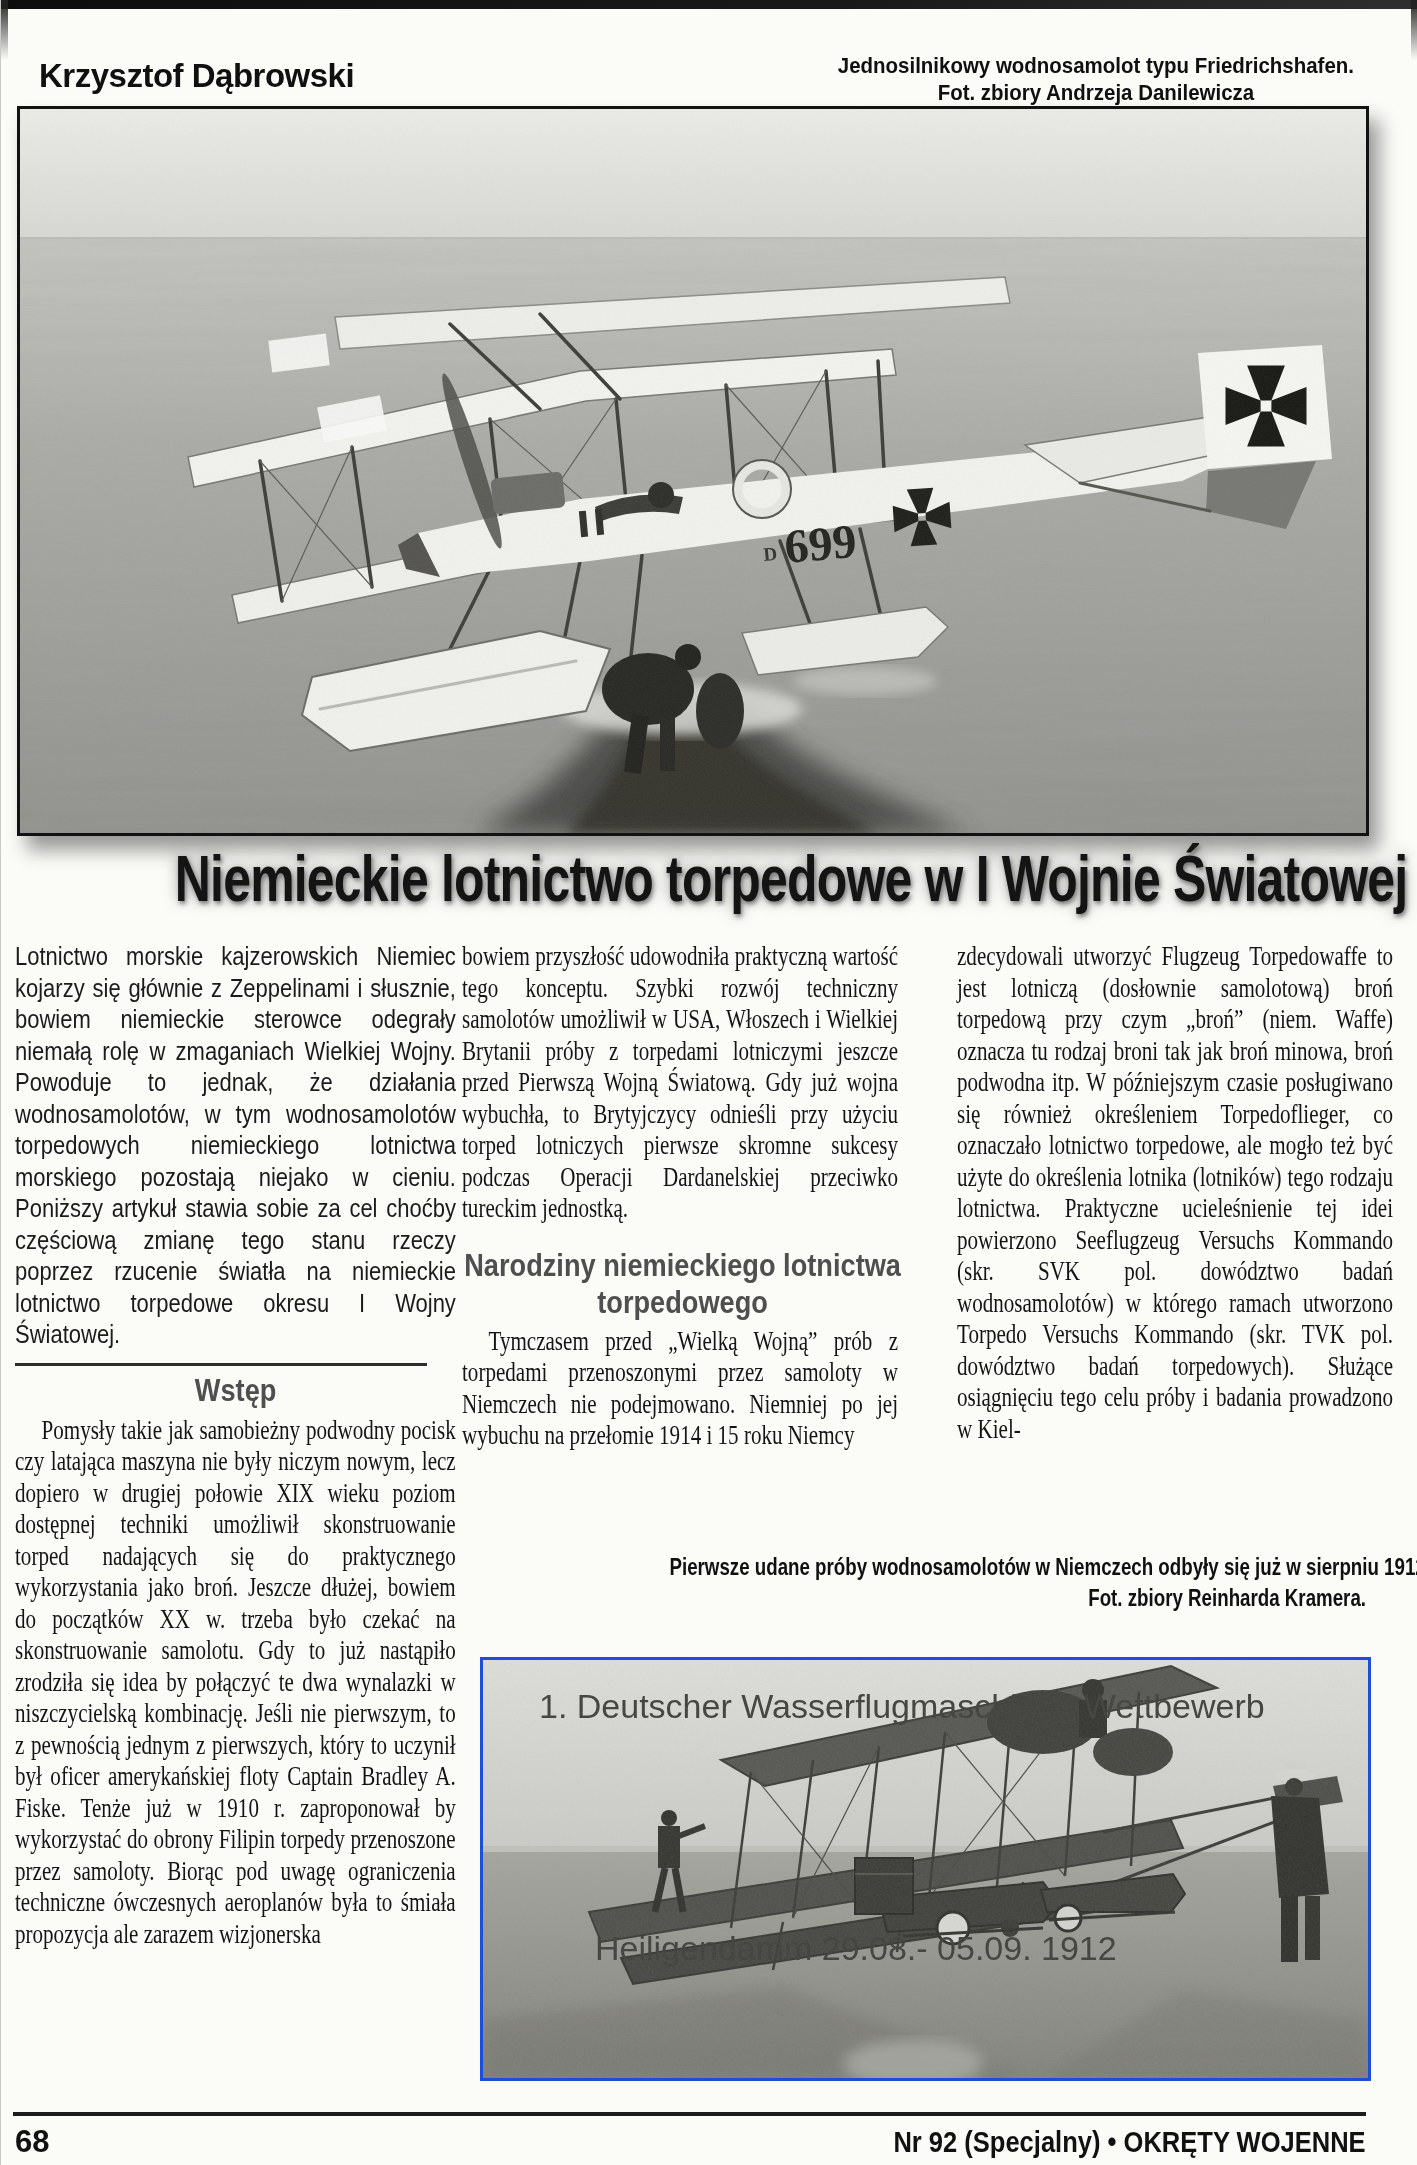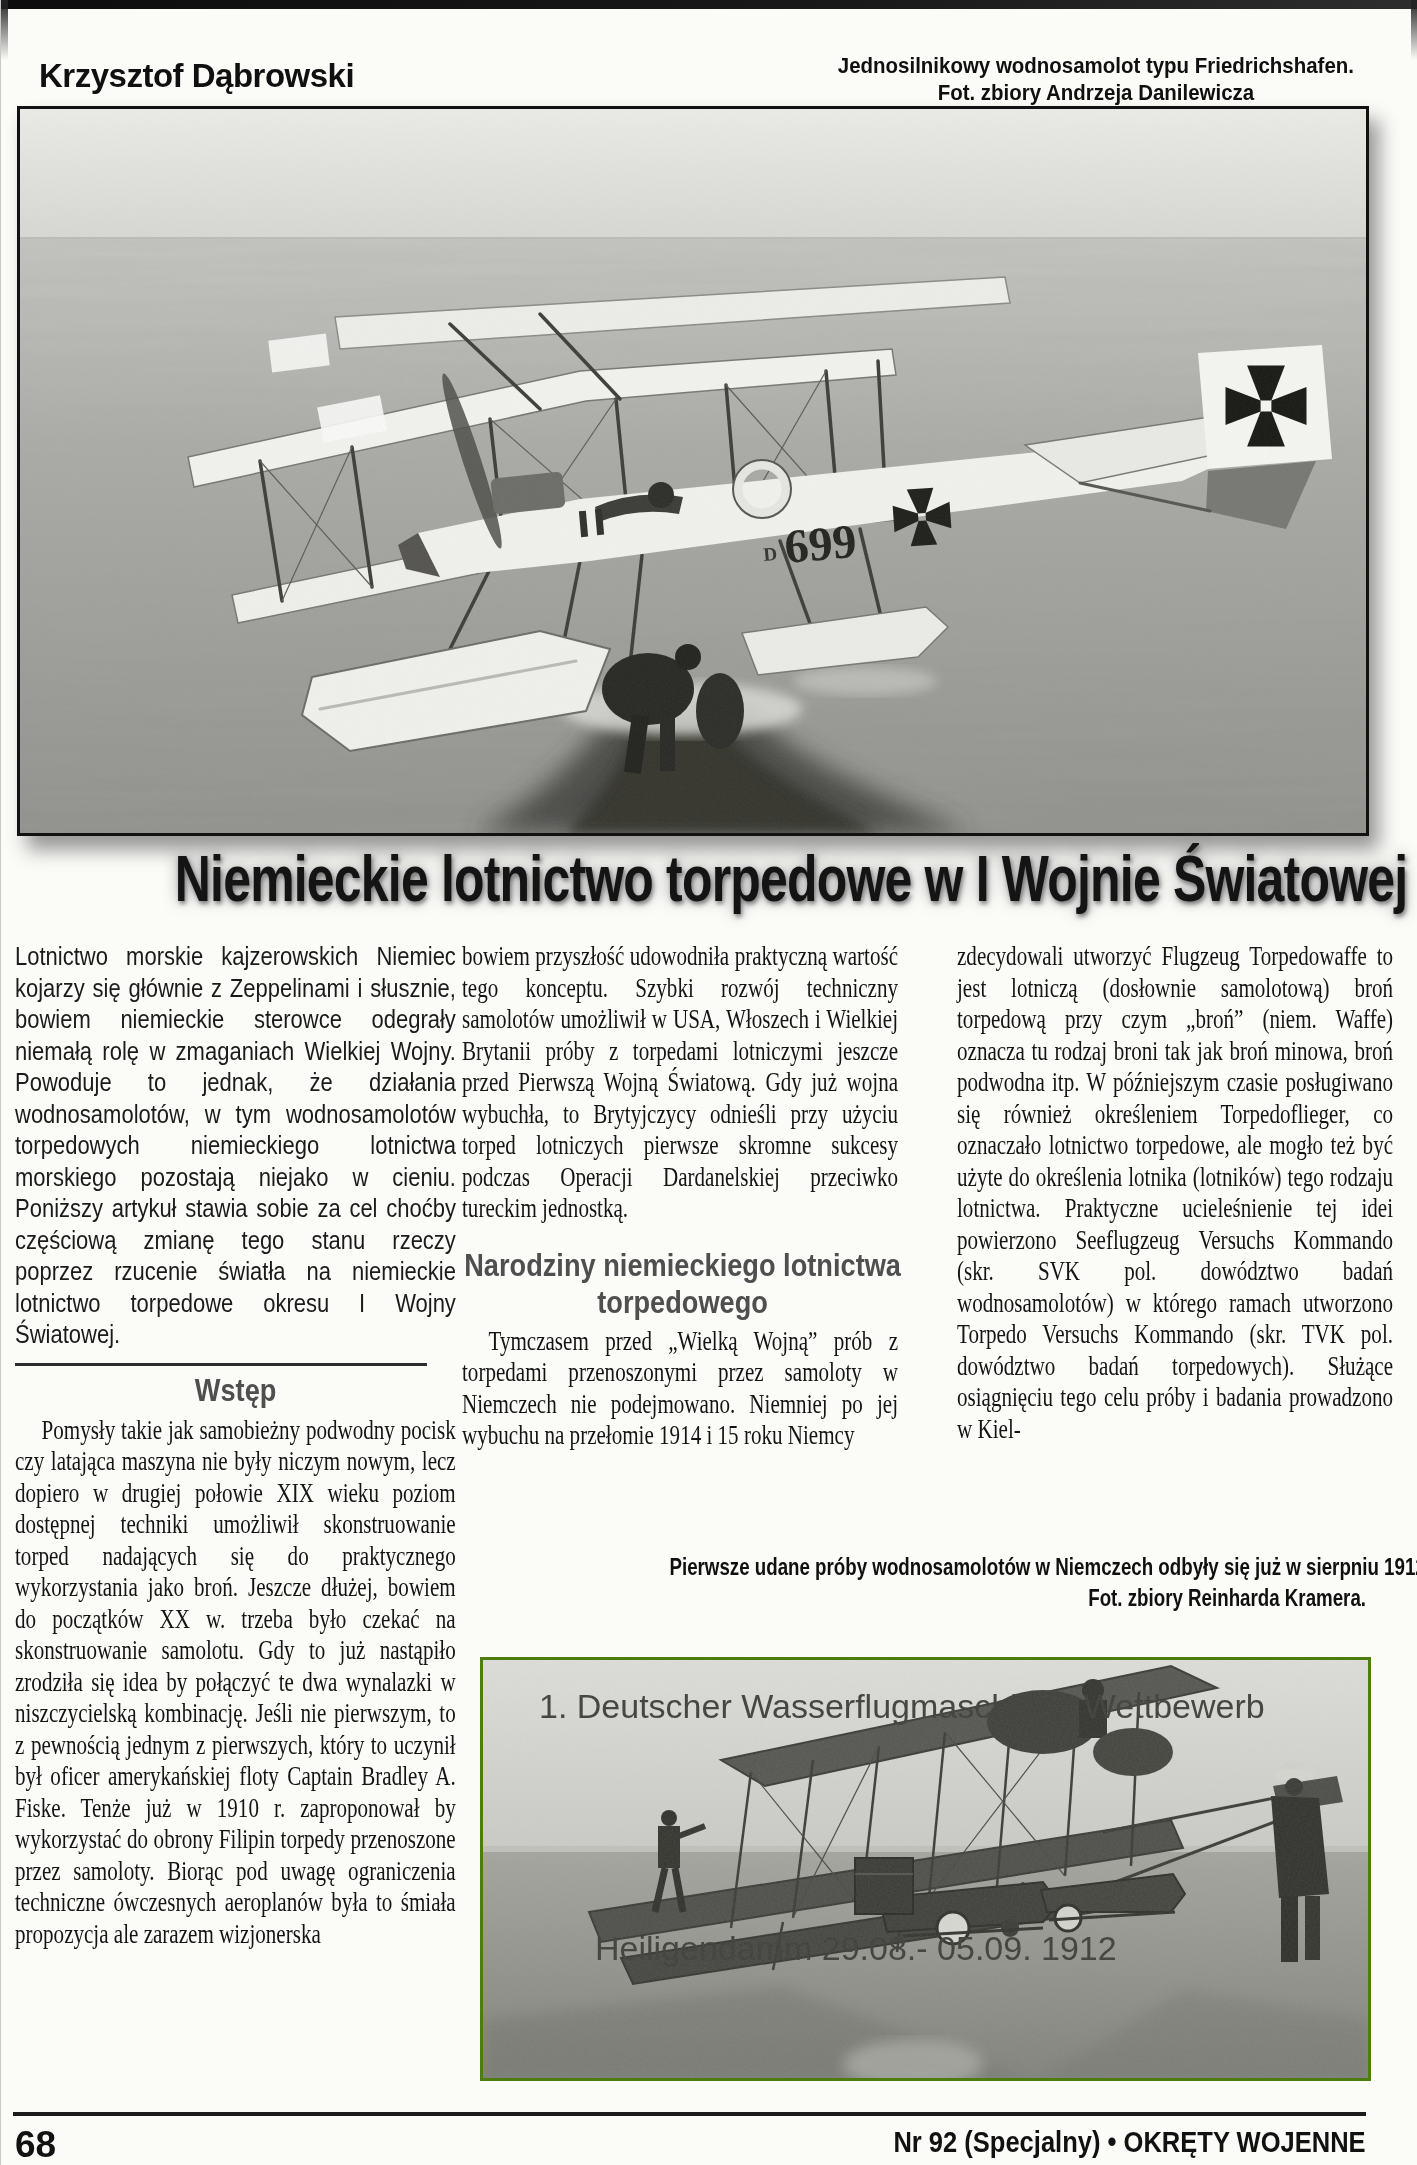--- a/index.html
+++ b/index.html
@@ -51,26 +51,26 @@
     text-align:center;font-weight:bold;font-size:32px;line-height:37px;
     color:#4f4f4f;margin:0;}
   .subhead.m{margin-top:22px;margin-bottom:5px;}
   .subhead.m1{margin-top:6px;margin-bottom:6px;}
 
   
   .bottom-caption{position:absolute;left:472px;top:1551px;width:893px;text-align:right;
     font-weight:bold;font-size:24px;line-height:31px;color:#101010;}
   .bottom-caption .cl{white-space:nowrap;transform:scaleX(.78);transform-origin:right;}
   .bottom-photo{position:absolute;left:479px;top:1657px;width:885px;height:418px;
-    border:3px solid #4d7c0f;background:#f0abfc;text-align:center;}
+    border:3px solid #1d4ed8;background:#f0abfc;text-align:center;}
   .bottom-photo svg{display:block;width:100%;height:100%;}
 
   
   .footer-rule{position:absolute;left:12px;top:2112px;width:1353px;height:4px;background:#1c1c1c;}
-  .page-number{position:absolute;left:14px;top:2124px;font-size:37px;font-weight:bold;color:#111;}
+  .page-number{position:absolute;left:14px;top:2124px;font-size:31px;font-weight:bold;color:#111;}
   .issue{position:absolute;right:52px;top:2126px;font-size:29px;font-weight:bold;
     white-space:nowrap;transform:scaleX(.88);transform-origin:right;color:#111;}
 </style>
 </head>
 <body>
 
 <div id="page">
   <div class="scan-top"></div>
   <div class="scan-corner"></div>
   <div class="scan-corner right"></div>

